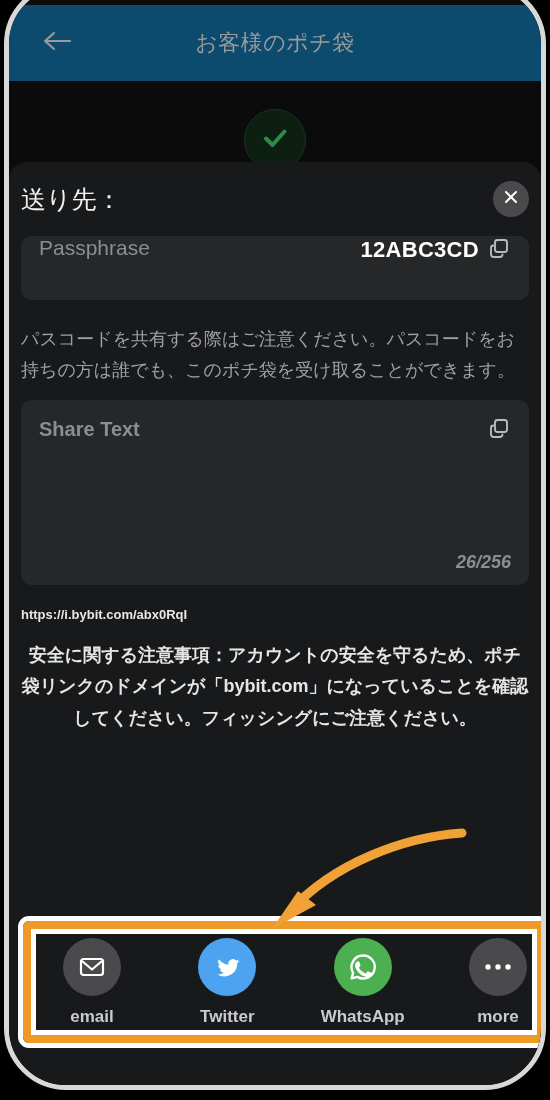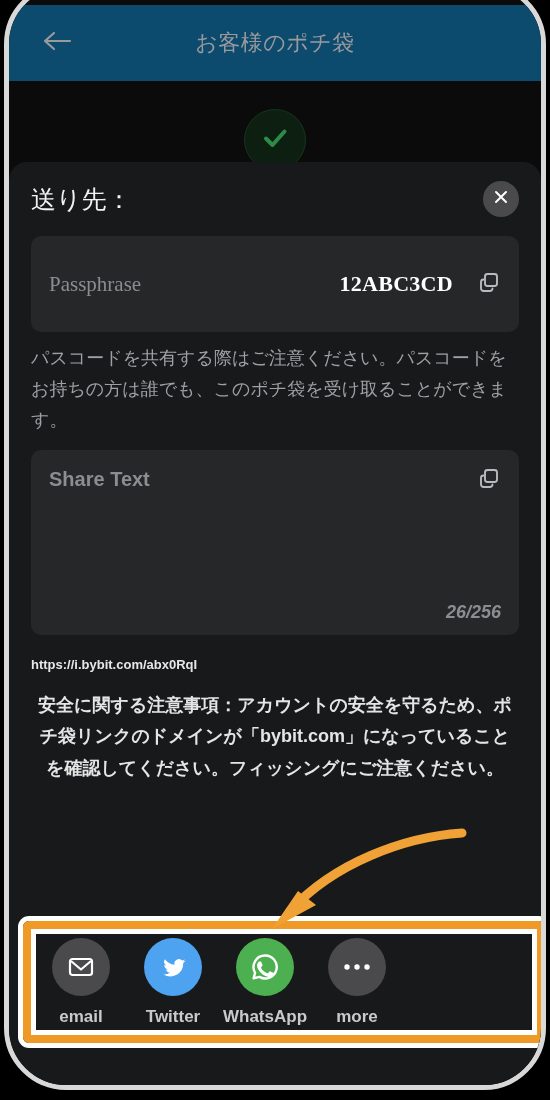--- a/index.html
+++ b/index.html
@@ -54,21 +54,21 @@
     border: 1px solid #16351c;
     display: flex; align-items: center; justify-content: center;
   }
 
   
   #sheet {
     position: absolute; left: 0; top: 175px;
     width: 100%; bottom: 0;
     background: #18191b;
     border-radius: 18px 18px 0 0;
-    padding: 0 22px;
+    padding: 0 12px;
   }
   #sheet-head {
     position: relative;
     height: 74px;
     display: flex; align-items: center;
   }
   #sheet-title {
     color: #f2f2f2; font-size: 25px; font-weight: 500;
   }
   #close-btn {
@@ -79,32 +79,31 @@
     display: flex; align-items: center; justify-content: center;
     cursor: pointer;
   }
 
   
   .card {
     background: #252729;
     border-radius: 10px;
   }
   #passphrase-card {
-    height: 96px;
-    display: flex; align-items: center; justify-content: space-between;
+    height: 64px;
+    display: flex; align-items: flex-start; justify-content: space-between;
     padding: 0 18px;
-    font-family: Liberation Serif, serif;
   }
   #passphrase-label { color: #8b8d90; font-size: 21px; }
-  #passphrase-right { display: flex; align-items: center; gap: 24px; }
+  #passphrase-right { display: flex; align-items: center; gap: 8px; }
   #passphrase-value { color: #ffffff; font-size: 22px; font-weight: 700; letter-spacing: .3px; }
 
   #passcode-note {
     color: #9ea0a3; font-size: 18px; line-height: 1.72;
-    margin: 11px 0 14px 0;
+    margin: 24px 0 14px 0;
   }
 
   #sharetext-card {
     height: 185px;
     padding: 16px 18px 12px 18px;
     position: relative;
   }
   #sharetext-head {
     display: flex; align-items: center; justify-content: space-between;
   }
@@ -141,23 +140,23 @@
     width: 522px; height: 122px;
     border: 8px solid #ef9a26;
     border-radius: 6px;
     z-index: 25;
     pointer-events: none;
     box-shadow: 0 0 0 5px #ffffff, inset 0 0 0 5px #ffffff;
   }
 
   
   #share-row {
-    position: absolute; left: 26px; top: 946px;
+    position: absolute; left: 37px; top: 946px;
     width: 498px; height: 98px;
-    display: flex; align-items: center; 
+    display: flex; align-items: center; justify-content: space-between;
     z-index: 20;
   }
   .share-item {
     width: 92px;
     display: flex; flex-direction: column; align-items: center;
     cursor: pointer;
   }
   .share-circle {
     width: 58px; height: 58px; border-radius: 50%;
     display: flex; align-items: center; justify-content: center;

